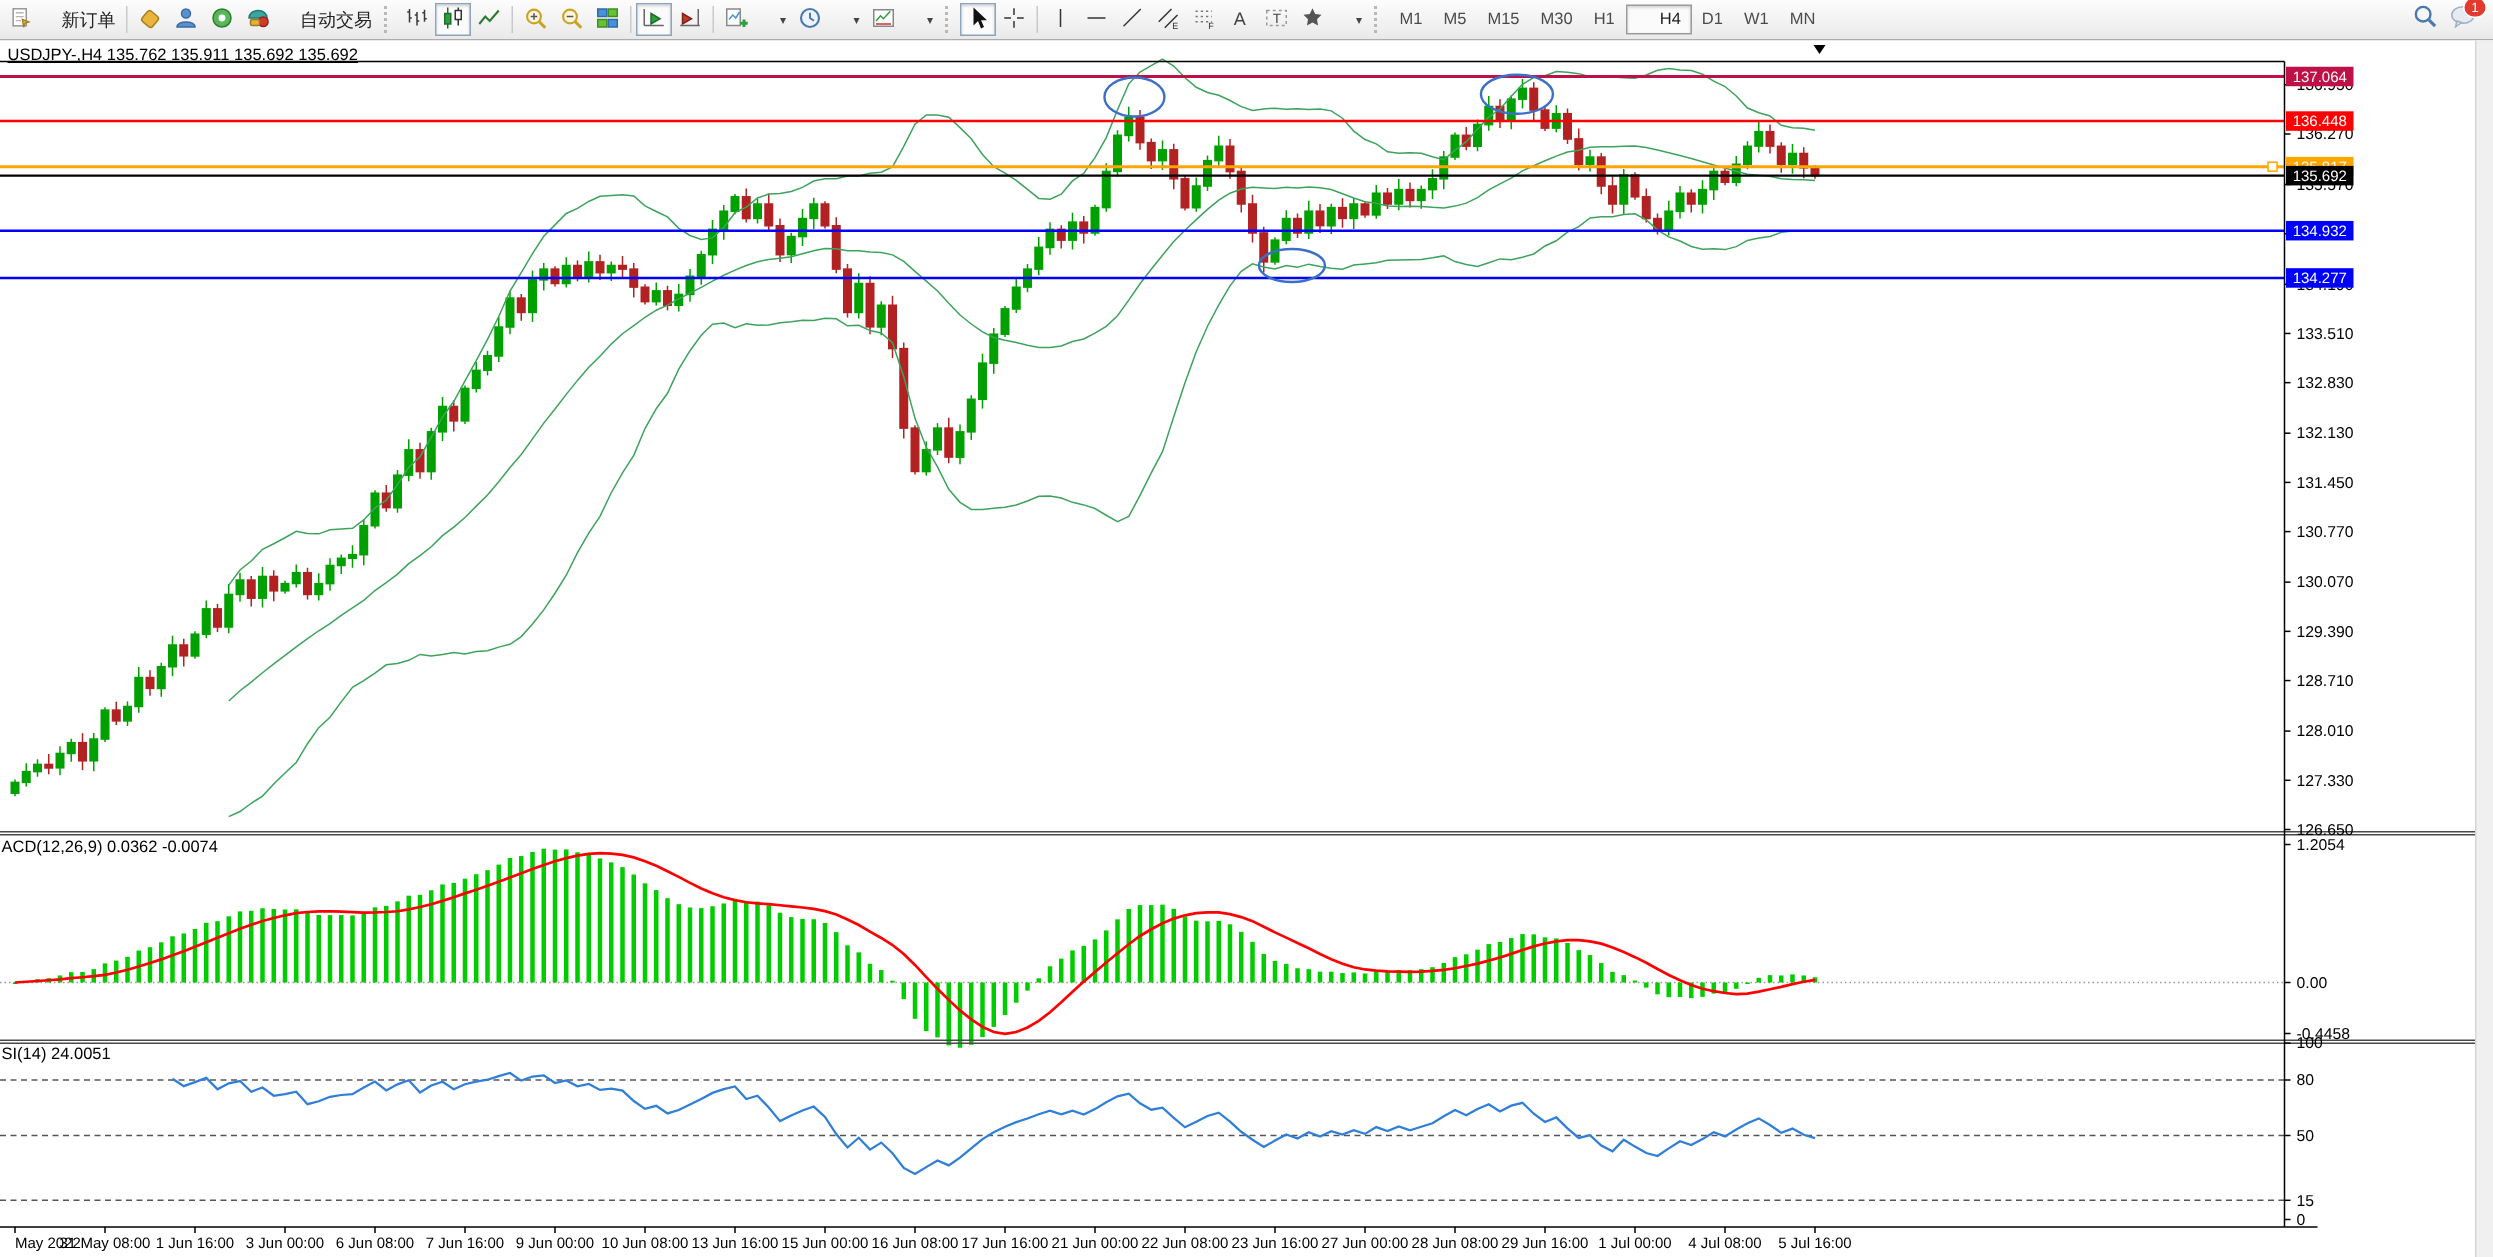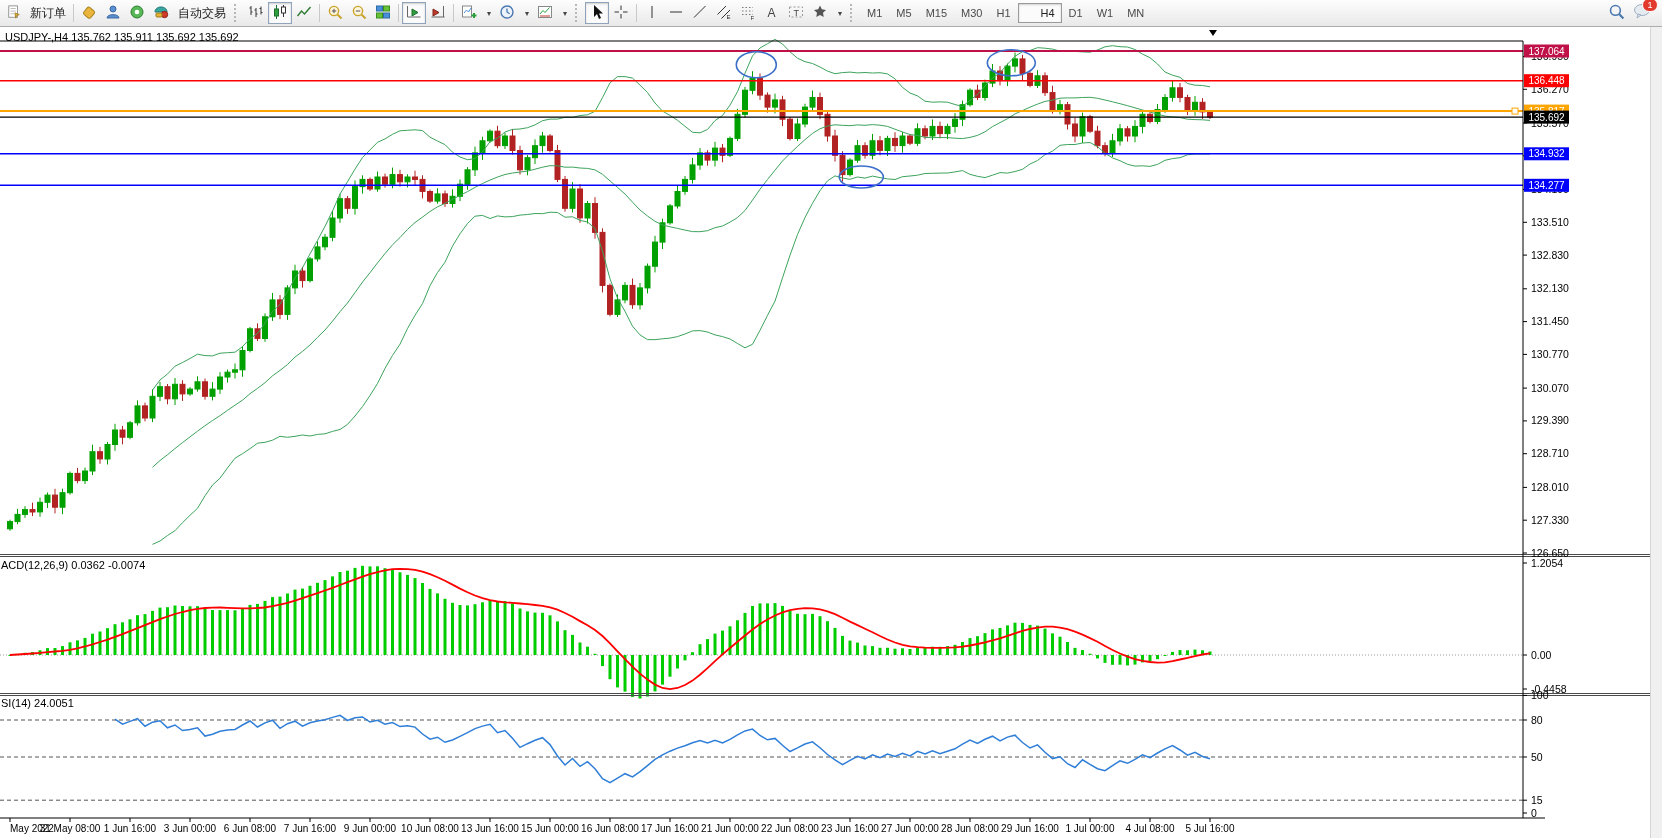--- a/index.html
+++ b/index.html
@@ -1,19 +1,19 @@
 <!DOCTYPE html>
 <html><head>
 <meta charset="utf-8">
 <style>
   html,body{margin:0;padding:0;background:#e8e8e8;}
   .app{position:relative;width:1662px;height:838px;background:#ffffff;overflow:hidden;font-family:"Liberation Sans",sans-serif;}
   
   .tb{position:absolute;top:0;left:0;width:1662px;height:27px;background:linear-gradient(#fdfdfd,#e9e9e9);border-bottom:1px solid #adadad;display:flex;align-items:center;padding:0 3px;box-sizing:border-box;}
-  .tbtn{height:22px;min-width:24px;display:flex;align-items:center;justify-content:center;gap:9px;border:1px solid transparent;background:transparent;font-size:12px;color:#222;padding:0 3px;box-sizing:border-box;cursor:default;font-family:"Liberation Sans",sans-serif;}
+  .tbtn{height:22px;min-width:24px;display:flex;align-items:center;justify-content:center;gap:20px;border:1px solid transparent;background:transparent;font-size:12px;color:#222;padding:0 3px;box-sizing:border-box;cursor:default;font-family:"Liberation Sans",sans-serif;}
   .tbtn.on{background:#fbfbfb;border:1px solid #8fa4bb;box-shadow:inset 0 1px 2px rgba(0,0,0,.18);}
   .grip{width:4px;height:18px;border-left:2px dotted #b8b8b8;margin:0 4px;}
   .vsep{width:1px;height:18px;background:#c9c9c9;margin:0 3px;}
   .dd{font-size:8px;color:#444;margin-left:1px;}
   .tf{height:20px;border:1px solid transparent;background:transparent;font-size:11px;color:#4a4a4a;padding:0 6px;cursor:default;font-family:Liberation Sans, sans-serif;}
   .tf.on{background:#fbfbfb;border:1px solid #9a9a9a;box-shadow:inset 0 1px 2px rgba(0,0,0,.18);color:#222;padding-left:22px;}
   .tb-right{margin-left:auto;display:flex;align-items:center;gap:8px;margin-right:8px;}
   .chatwrap{position:relative;}
   .badge{position:absolute;top:-5px;right:-7px;background:#e23b2e;color:#fff;border-radius:8px;font-size:9px;min-width:8px;text-align:center;padding:1px 3px;border:1px solid #fff;}
   
@@ -862,18 +862,18 @@
           <line x1="1030" y1="818" x2="1030" y2="822" stroke="#000"></line>
           <text x="1030" y="832" font-size="10" font-family="Liberation Sans, sans-serif" fill="#000" text-anchor="middle">29 Jun 16:00</text>
           <line x1="1090" y1="818" x2="1090" y2="822" stroke="#000"></line>
           <text x="1090" y="832" font-size="10" font-family="Liberation Sans, sans-serif" fill="#000" text-anchor="middle">1 Jul 00:00</text>
           <line x1="1150" y1="818" x2="1150" y2="822" stroke="#000"></line>
           <text x="1150" y="832" font-size="10" font-family="Liberation Sans, sans-serif" fill="#000" text-anchor="middle">4 Jul 08:00</text>
           <line x1="1210" y1="818" x2="1210" y2="822" stroke="#000"></line>
           <text x="1210" y="832" font-size="10" font-family="Liberation Sans, sans-serif" fill="#000" text-anchor="middle">5 Jul 16:00</text>
         </g>
       </svg>
-    <div class="ovl" style="left:5px;top:4px;">USDJPY-,H4  135.762 135.911 135.692 135.692</div>
+    <div class="ovl" style="left:5px;top:4px;text-decoration:underline;">USDJPY-,H4  135.762 135.911 135.692 135.692</div>
     <div class="ovl" style="left:1px;top:532px;">ACD(12,26,9) 0.0362 -0.0074</div>
     <div class="ovl" style="left:1px;top:670px;">SI(14) 24.0051</div>
     <div class="right-strip"></div>
   </div>
 </div>
 
 </body></html>

